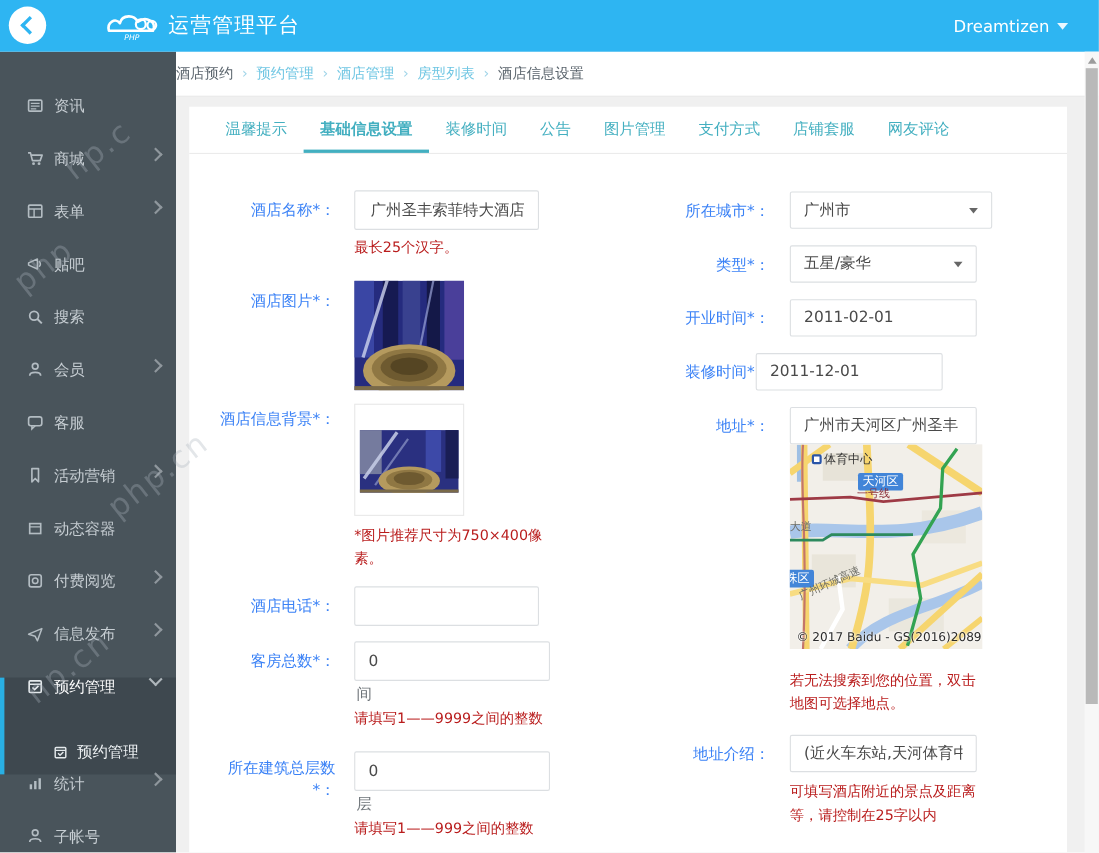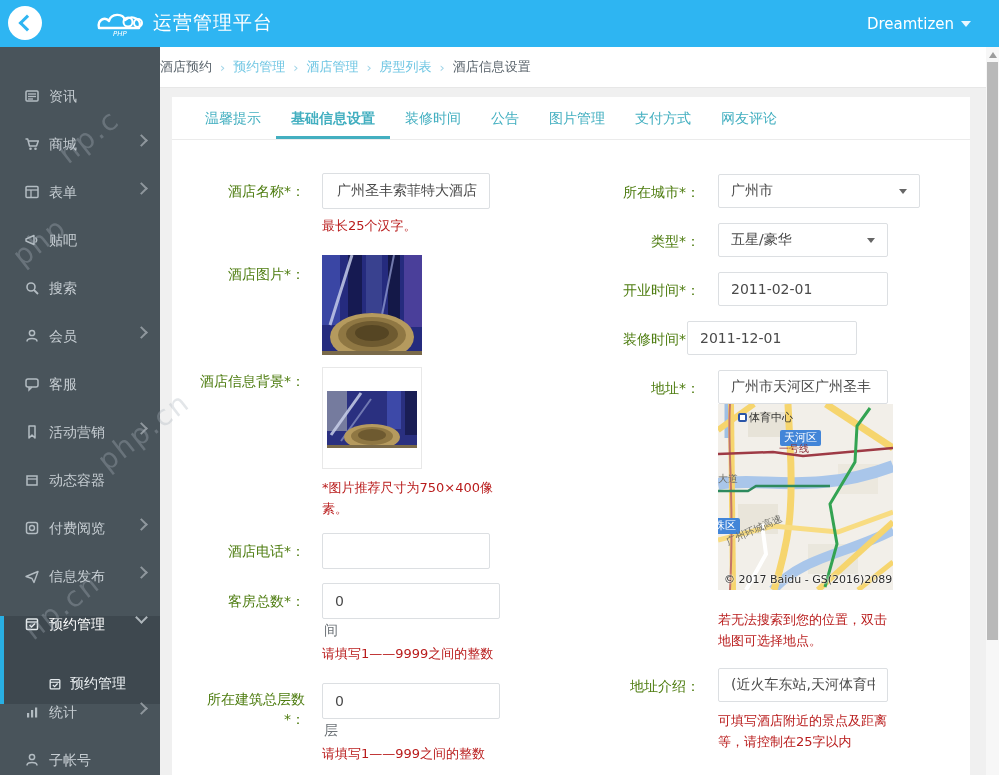--- a/index.html
+++ b/index.html
@@ -36,21 +36,21 @@
   .crumb{color:#5a646c;}
   .crumb.link{color:#6fc6e3;cursor:pointer;}
   .crumb-sep{color:#9fd4e8;margin:0 8px;font-size:13px;}
   
   .card{position:absolute;left:172px;top:97px;width:798px;height:678px;background:#fff;z-index:5;}
   .tabbar{position:absolute;left:0;top:0;width:100%;height:43px;border-bottom:1px solid #ebebeb;
           display:flex;padding-left:18px;box-sizing:border-box;}
   .tab{color:#43afc0;font-size:14px;padding:0 15px;height:42px;line-height:42px;cursor:pointer;box-sizing:border-box;}
   .tab.active{border-bottom:3px solid #43afc0;font-weight:bold;}
   
-  .flabel{position:absolute;width:110px;text-align:right;color:#4d7c0f;font-size:14px;line-height:20px;}
+  .flabel{position:absolute;width:110px;text-align:right;color:#3b82f6;font-size:14px;line-height:20px;}
   .finput{position:absolute;height:36px;border:1px solid #dcdfe2;border-radius:2px;box-sizing:border-box;
           font-size:14px;color:#4a4a4a;padding:0 12px;background:#fff;outline:none;
           font-family:"DejaVu Sans","Liberation Sans",sans-serif;}
   .finput.sm{height:34px;}
   .center{text-align:right;}
   .fhelp{position:absolute;color:#b91c1c;font-size:13px;line-height:21px;}
   .funit{position:absolute;color:#6d7378;font-size:14px;}
   .fselect{position:absolute;height:34px;border:1px solid #dcdfe2;border-radius:2px;box-sizing:border-box;
            display:flex;align-items:center;justify-content:space-between;padding:0 12px;cursor:pointer;background:#fff;}
   .fselect .val{font-size:14px;color:#4a4a4a;}
@@ -240,20 +240,21 @@
 
 <div class="card">
 
   <div class="tabbar">
     <span class="tab">温馨提示</span>
     <span class="tab active">基础信息设置</span>
     <span class="tab">装修时间</span>
     <span class="tab">公告</span>
     <span class="tab">图片管理</span>
     <span class="tab">支付方式</span>
+    <span class="tab">店铺套服</span>
     <span class="tab">网友评论</span>
   </div>
 
   <div class="flabel" style="left:23px;top:84px;">酒店名称*：</div>
   <input class="finput center" style="left: 150px; top: 76px; width: 168px;" type="text" value="广州圣丰索菲特大酒店">
   <div class="fhelp" style="left:150px;top:118px;">最长25个汉字。</div>
 
   <div class="flabel" style="left:23px;top:167px;">酒店图片*：</div>
   <div class="photo" style="left:150px;top:158px;width:100px;height:100px;">
     <svg width="100" height="100" viewBox="0 0 100 100">
@@ -297,21 +298,21 @@
   <input class="finput" style="left: 150px; top: 486px; width: 178px;" type="text" value="0">
   <div class="funit" style="left:152px;top:525px;">间</div>
   <div class="fhelp" style="left:150px;top:546px;width:220px;">请填写1——9999之间的整数</div>
 
   <div class="flabel" style="left:23px;top:592px;">所在建筑总层数*：</div>
   <input class="finput" style="left: 150px; top: 586px; width: 178px;" type="text" value="0">
   <div class="funit" style="left:152px;top:625px;">层</div>
   <div class="fhelp" style="left:150px;top:646px;width:220px;">请填写1——999之间的整数</div>
 
   <div class="flabel" style="left:418px;top:85px;">所在城市*：</div>
-  <div class="fselect" style="left:546px;top:77px;width:202px;">
+  <div class="fselect" style="left:546px;top:77px;width:184px;">
     <span class="val">广州市</span>
     <span class="sel-caret"></span>
   </div>
 
   <div class="flabel" style="left:418px;top:134px;">类型*：</div>
   <div class="fselect" style="left:546px;top:126px;width:170px;">
     <span class="val">五星/豪华</span>
     <span class="sel-caret"></span>
   </div>
 

